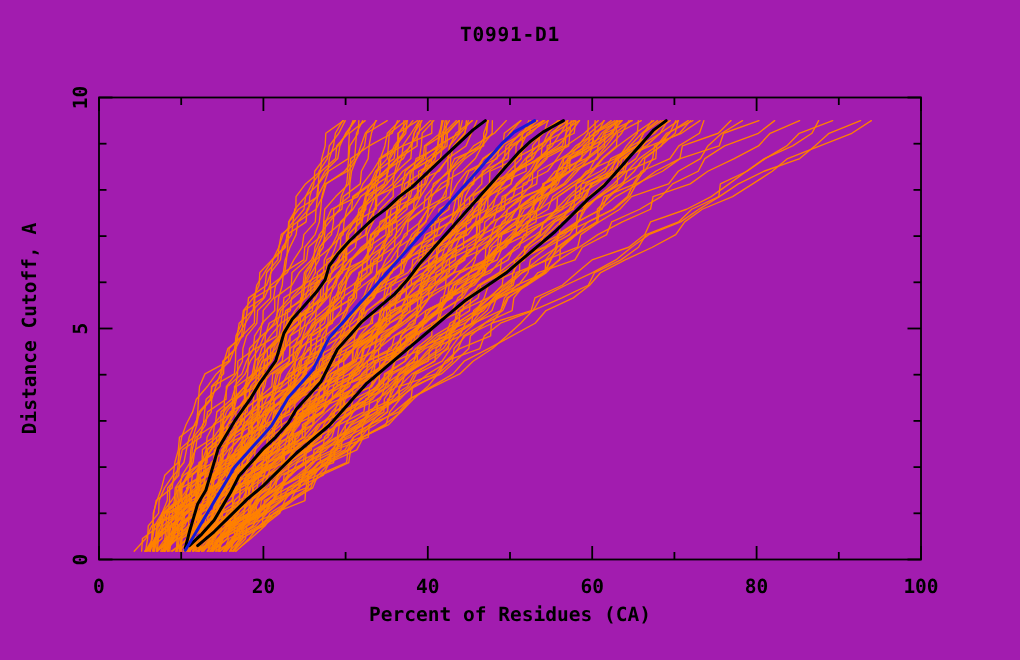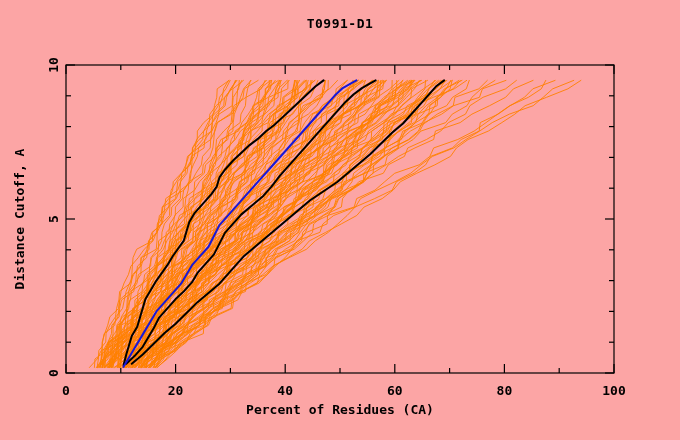--- a/index.html
+++ b/index.html
@@ -12,21 +12,21 @@
     width: 680px;
     height: 440px;
     overflow: hidden;
     font-family: "DejaVu Sans Mono", "Liberation Mono", monospace;
     color: #000000;
   }
   #figure {
     position: relative;
     width: 680px;
     height: 440px;
-    background: #fca5a5;
+    background: #a21caf;
   }
   #chart-title {
     position: absolute;
     left: 0;
     top: 16px;
     width: 680px;
     text-align: center;
     font-size: 13px;
     font-weight: bold;
     letter-spacing: 0.5px;

